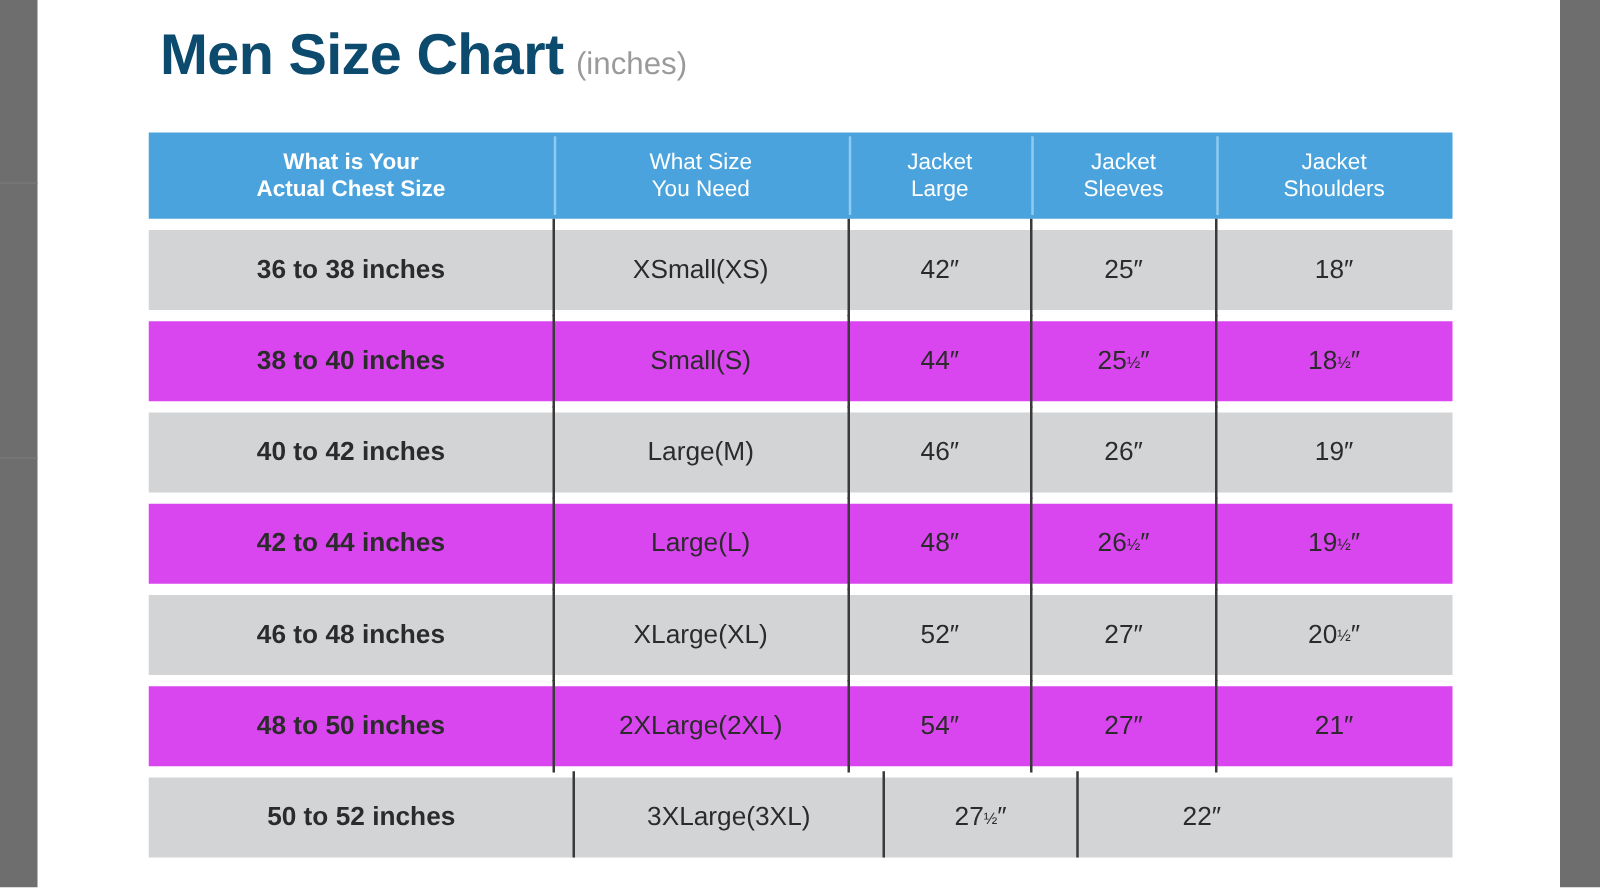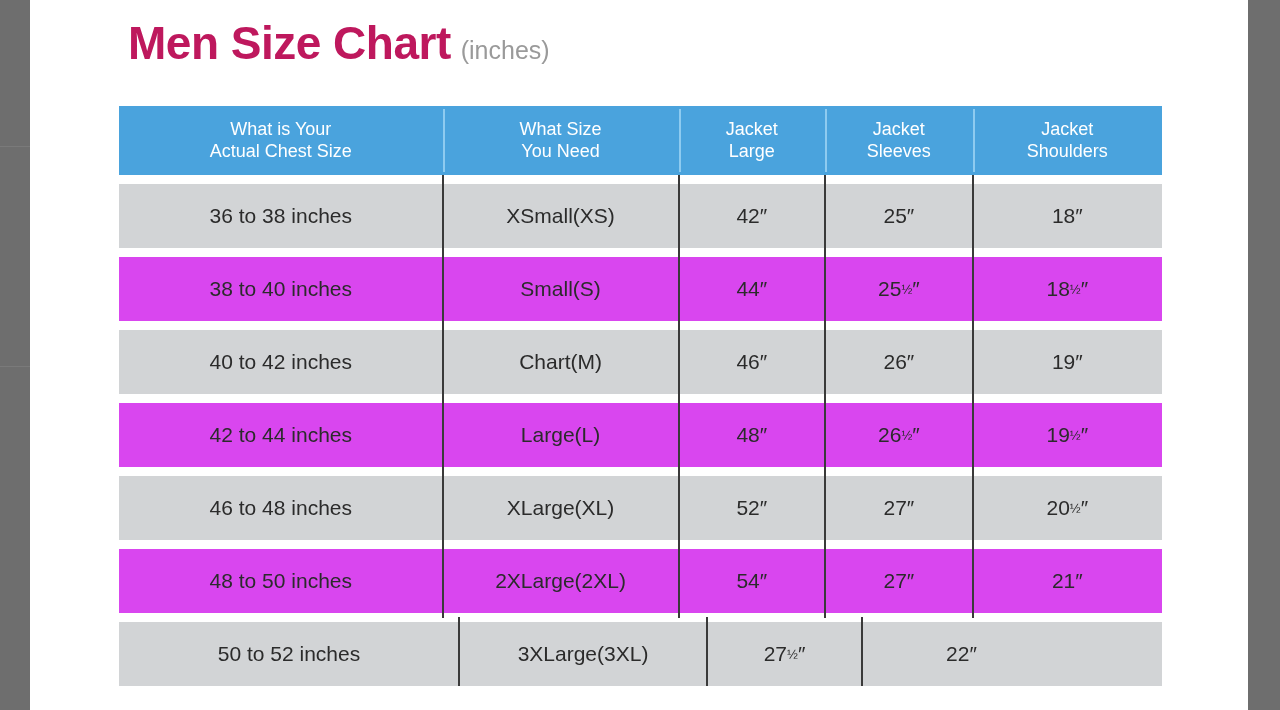--- a/index.html
+++ b/index.html
@@ -28,21 +28,21 @@
 
   
   #title-row {
     position:absolute;
     left:128px; top:20px;
     display:flex; align-items:baseline;
   }
   #title-main {
     font-size:46px;
     font-weight:bold;
-    color:#be185d;
+    color:#0c4a6e;
     letter-spacing:-0.5px;
     line-height:1;
   }
   #title-sub {
     font-size:25px;
     color:#9a9a9a;
     margin-left:10px;
     line-height:1;
   }
 
@@ -90,21 +90,21 @@
   }
   .brow .cell + .cell::before {
     content:"";
     position:absolute; left:-1px; top:-5px; height:74px;
     width:2px; background:#3a3a3a;
   }
   .brow.first .cell + .cell::before { top:-9px; height:78px; }
   .brow.last  .cell + .cell::before { top:-5px; height:69px; }
 
   
-  .c1 { width:340px; }
+  .c1 { width:340px;font-weight:bold; }
   .c2 { width:248px; }
   .c3 { width:154px; }
   .c4 { width:155px; }
   .c5 { width:199px; }
 
   .frac {
     font-size:13px;
     vertical-align:0.42em;
     letter-spacing:0;
   }
@@ -191,21 +191,21 @@
             <span class="frac">½</span>
             <span class="prime">″</span>
           </div>
         </div>
         <div class="gap"></div>
         <div class="trow brow shade">
           <div class="cell c1">
             <span>40 to 42 inches</span>
           </div>
           <div class="cell c2">
-            <span>Chart(M)</span>
+            <span>Large(M)</span>
           </div>
           <div class="cell c3">
             <span>46″</span>
           </div>
           <div class="cell c4">
             <span>26</span>
             <span class="prime">″</span>
           </div>
           <div class="cell c5">
             <span>19</span>

